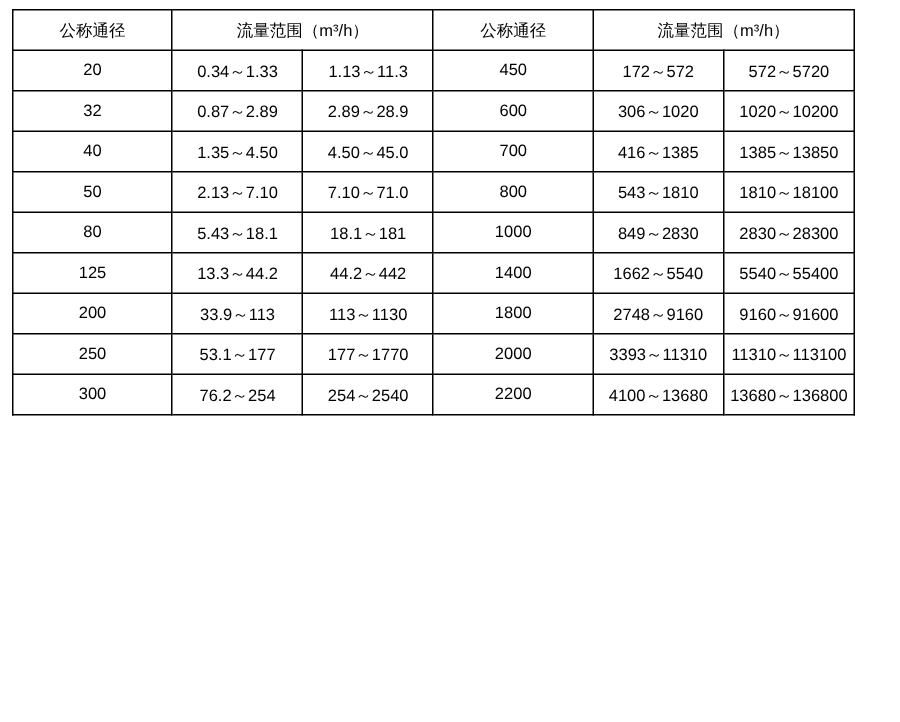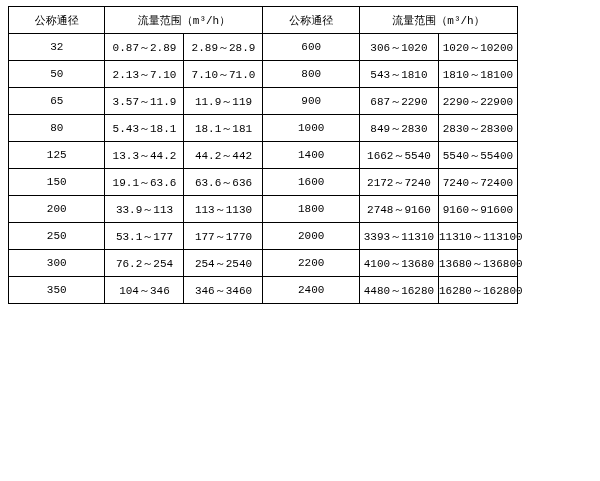--- a/index.html
+++ b/index.html
@@ -13,24 +13,23 @@
     font-family: "Liberation Sans", sans-serif;
     color: #000000;
   }
   #sheet {
     width: 600px;
     height: 481px;
     box-sizing: border-box;
     padding: 6px 8px 6px 8px;
   }
   table.flow-table {
-    width: 510px;
+    width: 562px;
     border-collapse: collapse;
     table-layout: fixed;
-    font-family: Liberation Mono, monospace;
   }
   table.flow-table td {
     border: 1px solid #000000;
     text-align: center;
     vertical-align: middle;
     font-size: 11px;
     height: 26px;
     padding: 0;
     white-space: nowrap;
   }
@@ -60,66 +59,66 @@
   <table class="flow-table">
     <tbody>
       <tr>
         <td class="col-dn hdr-main">公称通径</td>
         <td class="col-rng hdr-main" colspan="2">流量范围（m³/h）</td>
         <td class="col-dn hdr-main">公称通径</td>
         <td class="col-rng hdr-main" colspan="2">流量范围（m³/h）</td>
       </tr>
 
       <tr>
+        <td class="col-dn">20</td>
+        <td class="col-rng">0.34～1.33</td>
+        <td class="col-rng-wide">1.13～11.3</td>
+        <td class="col-dn">450</td>
+        <td class="col-rng">172～572</td>
+        <td class="col-rng-wide">572～5720</td>
+      </tr>
+      <tr>
         <td class="col-dn">32</td>
         <td class="col-rng">0.87～2.89</td>
         <td class="col-rng-wide">2.89～28.9</td>
         <td class="col-dn">600</td>
         <td class="col-rng">306～1020</td>
         <td class="col-rng-wide">1020～10200</td>
       </tr>
       <tr>
+        <td class="col-dn">40</td>
+        <td class="col-rng">1.35～4.50</td>
+        <td class="col-rng-wide">4.50～45.0</td>
+        <td class="col-dn">700</td>
+        <td class="col-rng">416～1385</td>
+        <td class="col-rng-wide">1385～13850</td>
+      </tr>
+      <tr>
         <td class="col-dn">50</td>
         <td class="col-rng">2.13～7.10</td>
         <td class="col-rng-wide">7.10～71.0</td>
         <td class="col-dn">800</td>
         <td class="col-rng">543～1810</td>
         <td class="col-rng-wide">1810～18100</td>
-      </tr>
-      <tr>
-        <td class="col-dn">65</td>
-        <td class="col-rng">3.57～11.9</td>
-        <td class="col-rng-wide">11.9～119</td>
-        <td class="col-dn">900</td>
-        <td class="col-rng">687～2290</td>
-        <td class="col-rng-wide">2290～22900</td>
       </tr>
       <tr>
         <td class="col-dn">80</td>
         <td class="col-rng">5.43～18.1</td>
         <td class="col-rng-wide">18.1～181</td>
         <td class="col-dn">1000</td>
         <td class="col-rng">849～2830</td>
         <td class="col-rng-wide">2830～28300</td>
       </tr>
       <tr>
         <td class="col-dn">125</td>
         <td class="col-rng">13.3～44.2</td>
         <td class="col-rng-wide">44.2～442</td>
         <td class="col-dn">1400</td>
         <td class="col-rng">1662～5540</td>
         <td class="col-rng-wide">5540～55400</td>
-      </tr>
-      <tr>
-        <td class="col-dn">150</td>
-        <td class="col-rng">19.1～63.6</td>
-        <td class="col-rng-wide">63.6～636</td>
-        <td class="col-dn">1600</td>
-        <td class="col-rng">2172～7240</td>
-        <td class="col-rng-wide">7240～72400</td>
       </tr>
       <tr>
         <td class="col-dn">200</td>
         <td class="col-rng">33.9～113</td>
         <td class="col-rng-wide">113～1130</td>
         <td class="col-dn">1800</td>
         <td class="col-rng">2748～9160</td>
         <td class="col-rng-wide">9160～91600</td>
       </tr>
       <tr>
@@ -131,23 +130,15 @@
         <td class="col-rng-wide">11310～113100</td>
       </tr>
       <tr>
         <td class="col-dn">300</td>
         <td class="col-rng">76.2～254</td>
         <td class="col-rng-wide">254～2540</td>
         <td class="col-dn">2200</td>
         <td class="col-rng">4100～13680</td>
         <td class="col-rng-wide">13680～136800</td>
       </tr>
-      <tr>
-        <td class="col-dn">350</td>
-        <td class="col-rng">104～346</td>
-        <td class="col-rng-wide">346～3460</td>
-        <td class="col-dn">2400</td>
-        <td class="col-rng">4480～16280</td>
-        <td class="col-rng-wide">16280～162800</td>
-      </tr>
     </tbody>
   </table>
 </div>
 
 </body></html>

